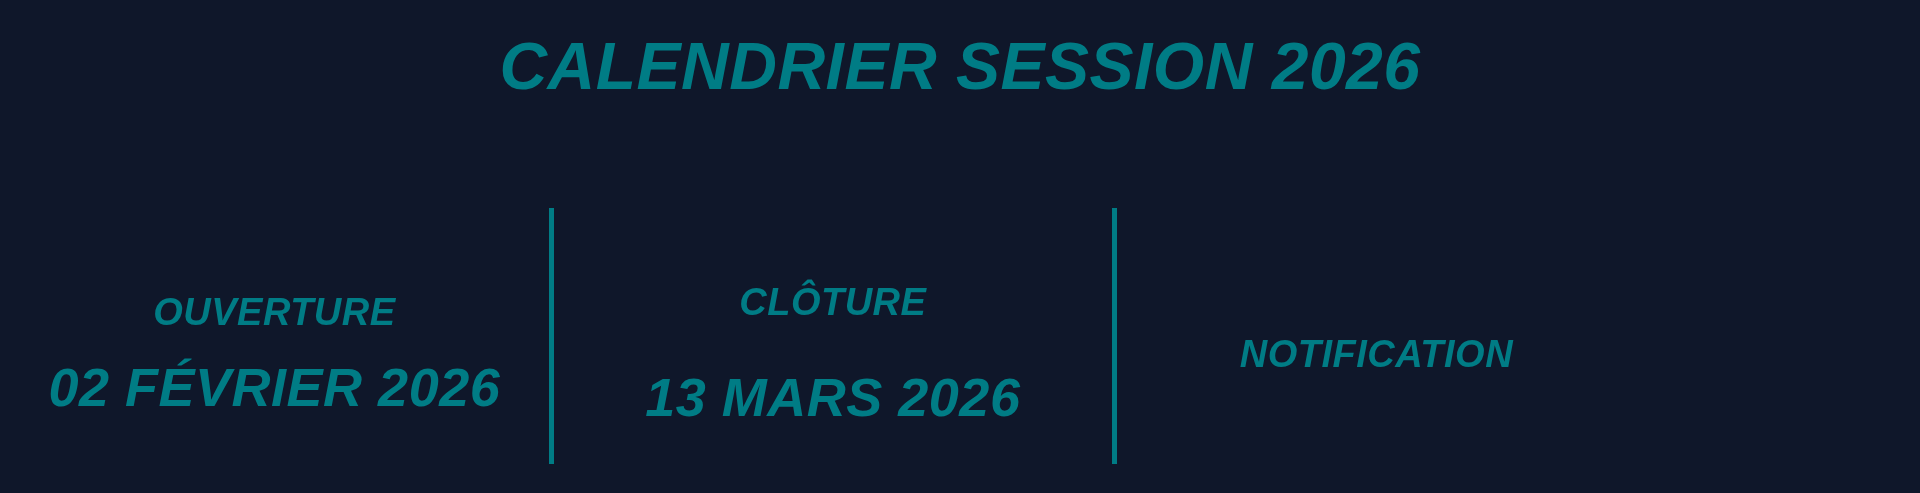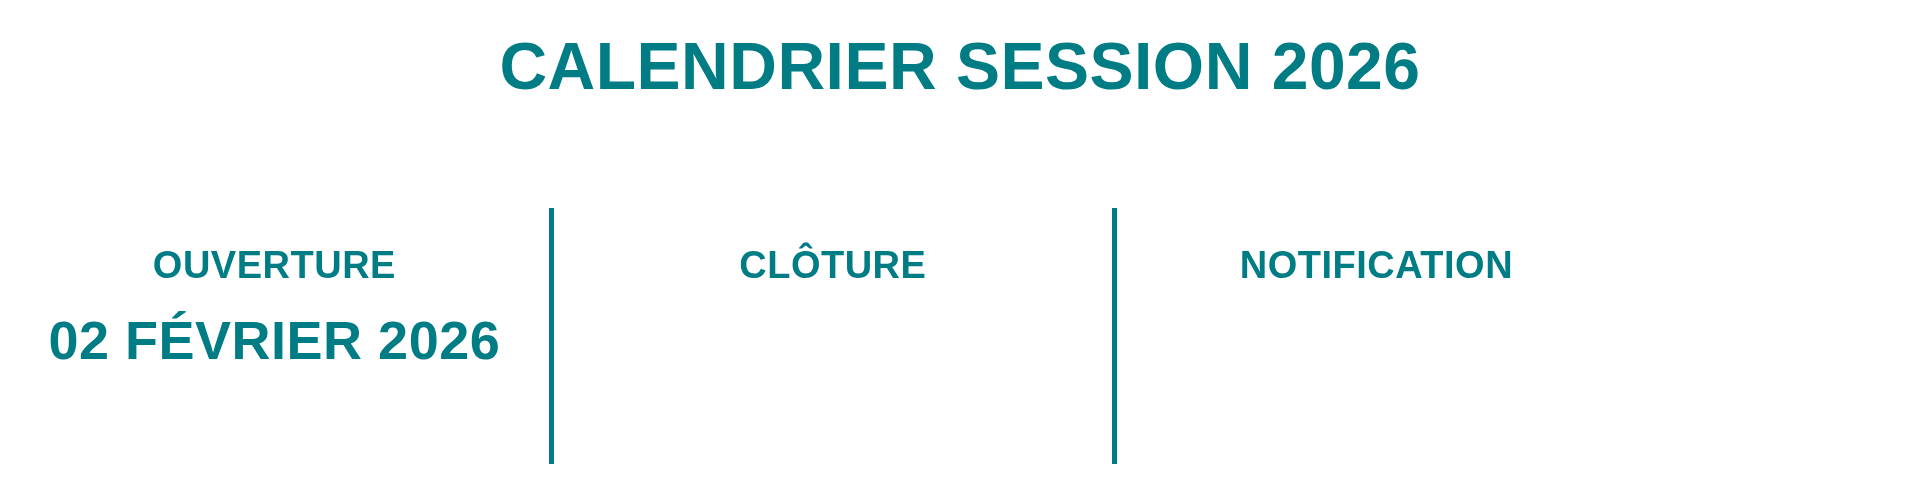--- a/index.html
+++ b/index.html
@@ -12,23 +12,24 @@
     height: 493px;
     overflow: hidden;
     font-family: "Liberation Sans", sans-serif;
     background: #4ec79e;
   }
 
   .banner {
     position: relative;
     width: 1920px;
     height: 493px;
-    background: #ffffff;
+    background: #0f172a;
     box-sizing: border-box;
     overflow: hidden;
+    font-style: italic;
   }
 
   
   .banner-title {
     position: absolute;
     top: 30px;
     left: 0;
     width: 1920px;
     text-align: center;
     font-size: 66px;
@@ -42,21 +43,21 @@
 
   
   .columns {
     position: absolute;
     top: 208px;
     left: 0;
     width: 1636px;
     height: 256px;
     display: flex;
     flex-direction: row;
-    align-items: flex-start;
+    align-items: center;
   }
 
   .column {
     position: relative;
     display: flex;
     flex-direction: column;
     align-items: center;
     justify-content: flex-start;
     box-sizing: border-box;
   }
@@ -107,20 +108,21 @@
 
     <div class="column col-1">
       <div class="column-label">OUVERTURE</div>
       <div class="column-date">02 FÉVRIER 2026</div>
     </div>
 
     <div class="divider"></div>
 
     <div class="column col-2">
       <div class="column-label">CLÔTURE</div>
+      <div class="column-date">13 MARS 2026</div>
     </div>
 
     <div class="divider"></div>
 
     <div class="column col-3">
       <div class="column-label">NOTIFICATION</div>
     </div>
 
   </div>
 </div>

